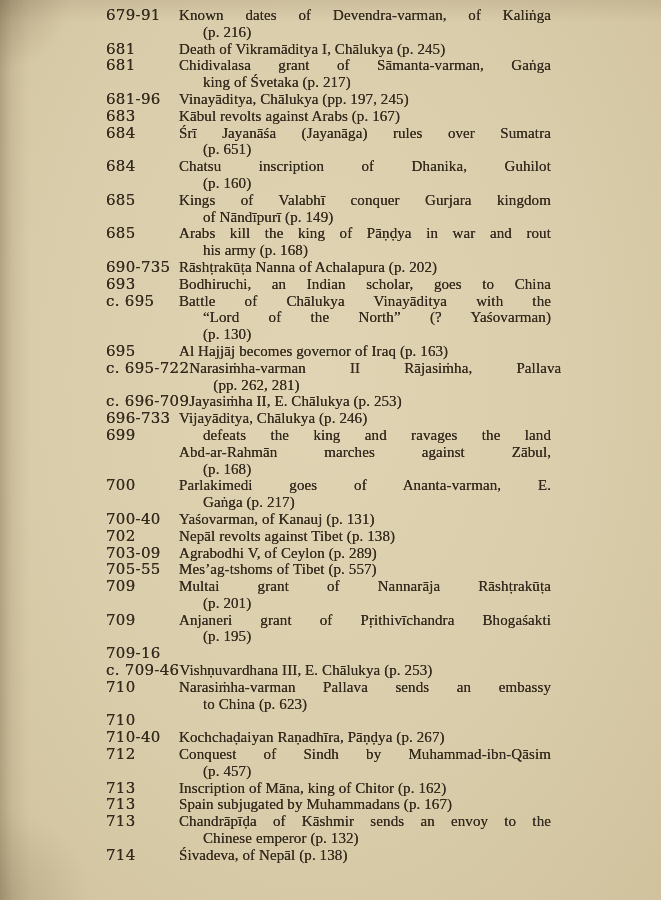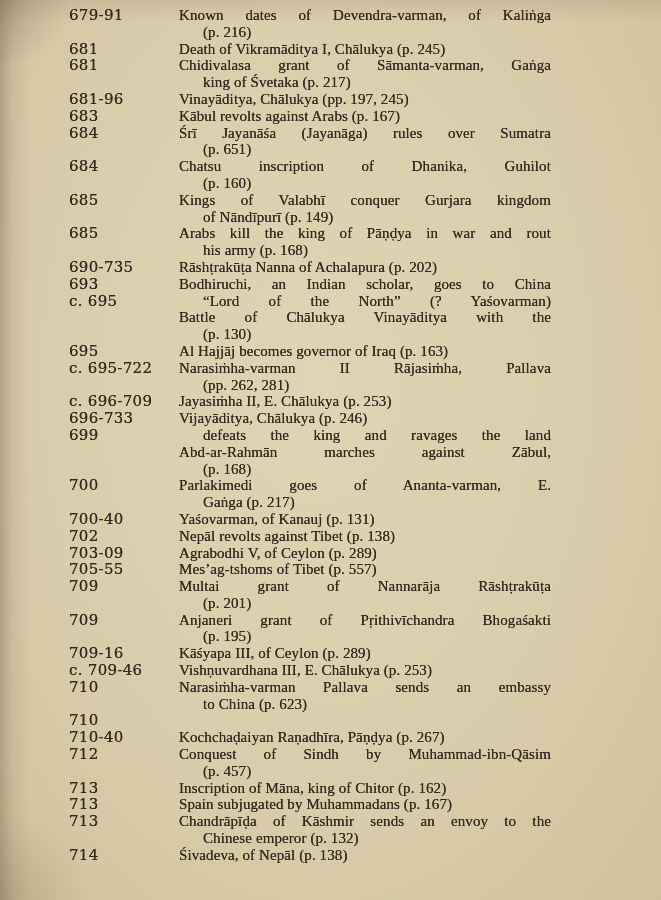--- a/index.html
+++ b/index.html
@@ -26,21 +26,21 @@
       linear-gradient(180deg, rgba(92, 74, 48, 0.12) 0px, rgba(92,74,48,0) 22px),
       radial-gradient(ellipse at 48% 42%, #e0d4b4 0%, #dacdab 55%, #d0c29d 100%);
   }
   .entry-row {
     display: flex;
     align-items: flex-start;
   }
   .entry-date {
     flex: 0 0 179px;
     box-sizing: border-box;
-    padding-left: 69px;
+    padding-left: 106px;
     white-space: nowrap;
     letter-spacing: 0.3px;
   }
   .entry-event {
     flex: 0 0 372px;
     box-sizing: border-box;
   }
   .event-line {
     text-align: justify;
     letter-spacing: 0.1px;
@@ -142,22 +142,22 @@
   <div class="entry-row">
     <div class="entry-date">693</div>
     <div class="entry-event">
           <div class="event-line stretch">Bodhiruchi, an Indian scholar, goes to China</div>
         </div>
   </div>
 
   <div class="entry-row">
     <div class="entry-date">c. 695</div>
     <div class="entry-event">
+          <div class="event-line stretch">Battle of Chālukya Vinayāditya with the</div>
           <div class="event-line cont stretch">“Lord of the North” (? Yaśovarman)</div>
-          <div class="event-line stretch">Battle of Chālukya Vinayāditya with the</div>
           <div class="event-line cont">(p. 130)</div>
         </div>
   </div>
 
   <div class="entry-row">
     <div class="entry-date">695</div>
     <div class="entry-event">
           <div class="event-line">Al Hajjāj becomes governor of Iraq (p. 163)</div>
         </div>
   </div>
@@ -240,23 +240,20 @@
   <div class="entry-row">
     <div class="entry-date">709</div>
     <div class="entry-event">
           <div class="event-line stretch">Anjaneri grant of Pṛithivīchandra Bhogaśakti</div>
           <div class="event-line cont">(p. 195)</div>
         </div>
   </div>
 
   <div class="entry-row">
     <div class="entry-date">709-16</div>
-    <div class="entry-event">
-          <div class="event-line">Kāśyapa III, of Ceylon (p. 289)</div>
-        </div>
   </div>
 
   <div class="entry-row">
     <div class="entry-date">c. 709-46</div>
     <div class="entry-event">
           <div class="event-line">Vishṇuvardhana III, E. Chālukya (p. 253)</div>
         </div>
   </div>
 
   <div class="entry-row">

